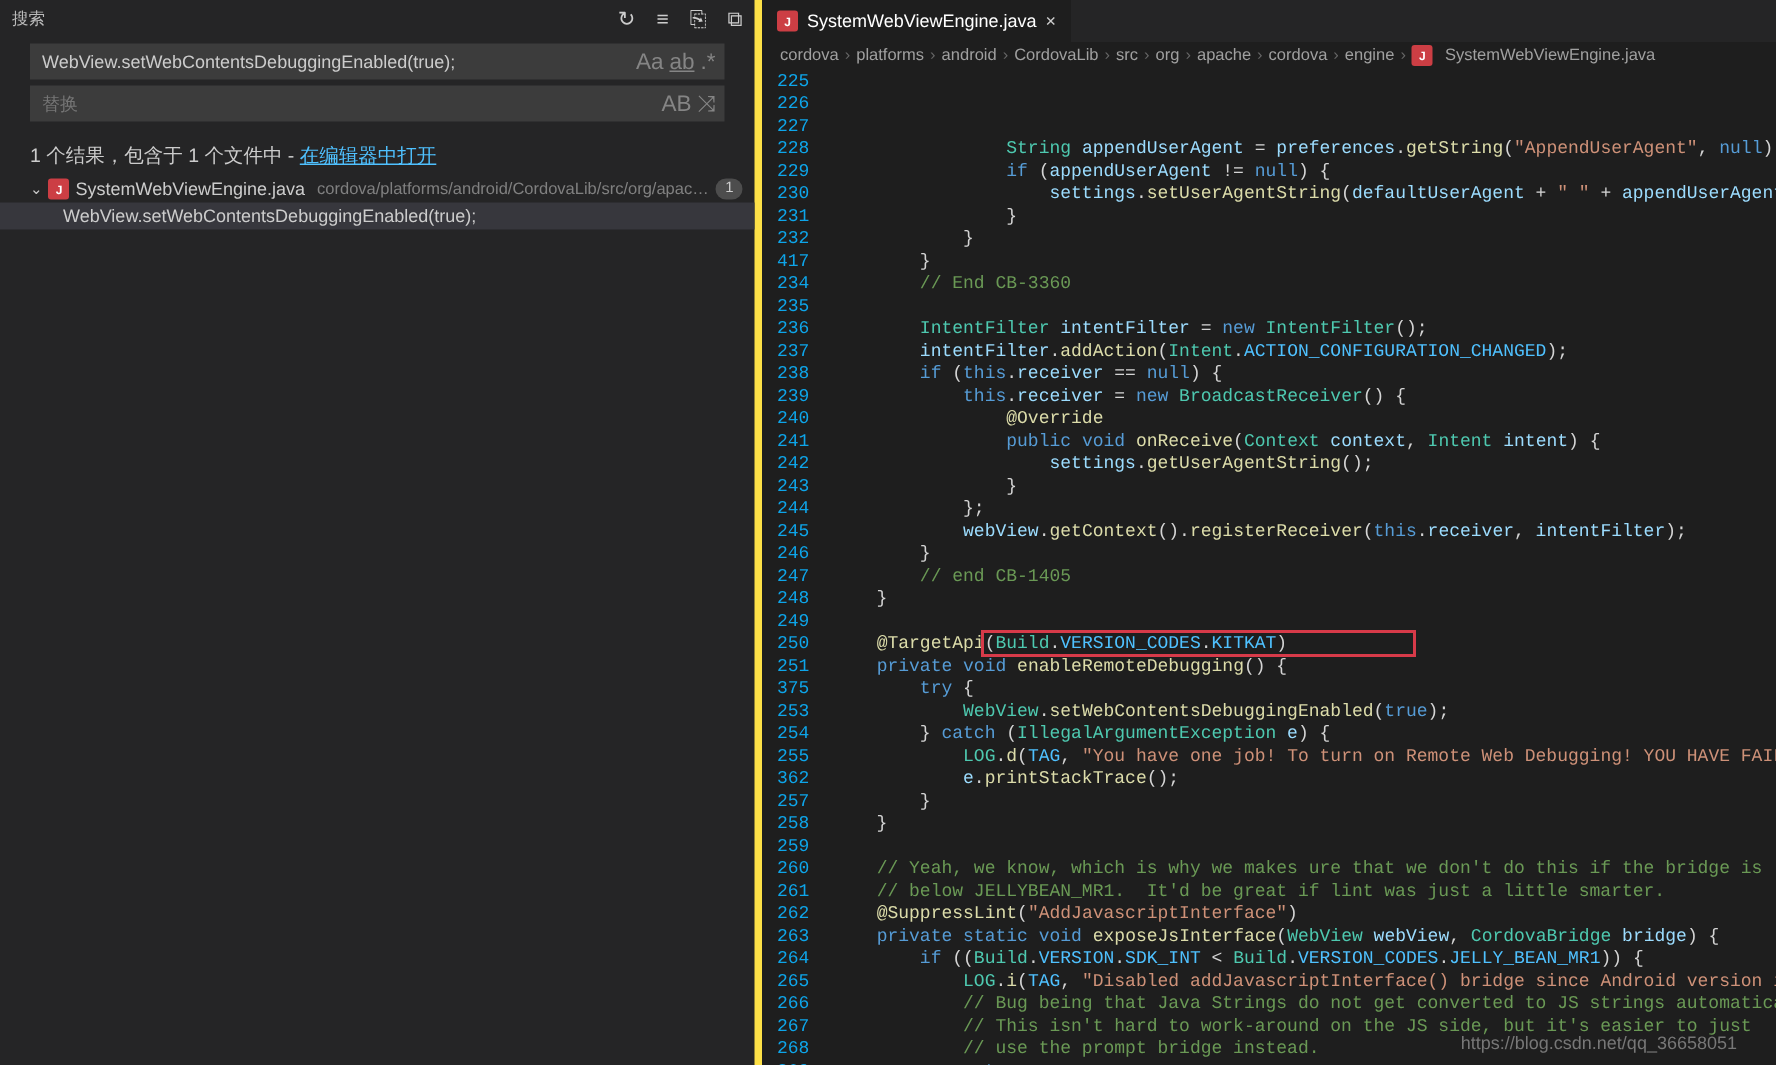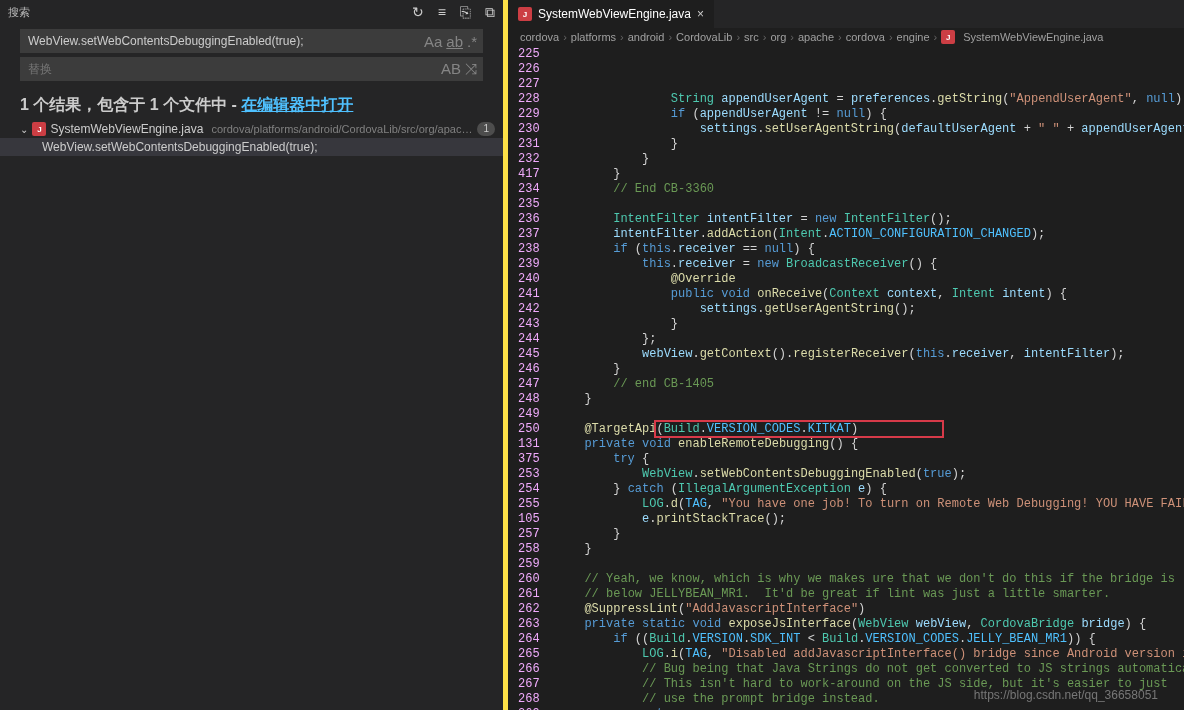--- a/index.html
+++ b/index.html
@@ -42,21 +42,21 @@
   background: transparent;
   border: none;
   outline: none;
   color: #cccccc;
   padding: 0 8px;
   font-size: 12px;
   font-family: inherit;
 }
 .input-icons { display: flex; gap: 4px; padding: 0 6px; color: #858585; font-size: 15px; }
 .input-icons span { cursor: pointer; }
-.results-summary { padding: 4px 20px; font-size: 16px; color: #cccccc; font-weight: bold; }
+.results-summary { padding: 4px 20px; font-size: 13px; color: #cccccc; }
 .results-summary a { color: #4fc1ff; text-decoration: underline; cursor: pointer; }
 .result-file {
   display: flex;
   align-items: center;
   padding: 2px 8px 2px 20px;
   cursor: pointer;
   gap: 4px;
 }
 .result-file .chev { color: #cccccc; font-size: 10px; }
 .file-icon {
@@ -119,21 +119,21 @@
   flex: 1;
   display: flex;
   overflow: hidden;
   font-family: Consolas, "Courier New", monospace;
   font-size: 12px;
   line-height: 15px;
 }
 .gutter {
   padding: 0 16px 0 10px;
   text-align: right;
-  color: #f0abfc;
+  color: #0ea5e9;
   user-select: none;
 }
 .code {
   flex: 1;
   white-space: pre;
   color: #d4d4d4;
   position: relative;
 }
 .c-kw { color: #569cd6; text-align: right; }
 .c-type { color: #4ec9b0; }
@@ -248,26 +248,26 @@
         <div>241</div>
         <div>242</div>
         <div>243</div>
         <div>244</div>
         <div>245</div>
         <div>246</div>
         <div>247</div>
         <div>248</div>
         <div>249</div>
         <div>250</div>
-        <div>131</div>
+        <div>251</div>
         <div>375</div>
         <div>253</div>
         <div>254</div>
         <div>255</div>
-        <div>105</div>
+        <div>362</div>
         <div>257</div>
         <div>258</div>
         <div>259</div>
         <div>260</div>
         <div>261</div>
         <div>262</div>
         <div>263</div>
         <div>264</div>
         <div>265</div>
         <div>266</div>

